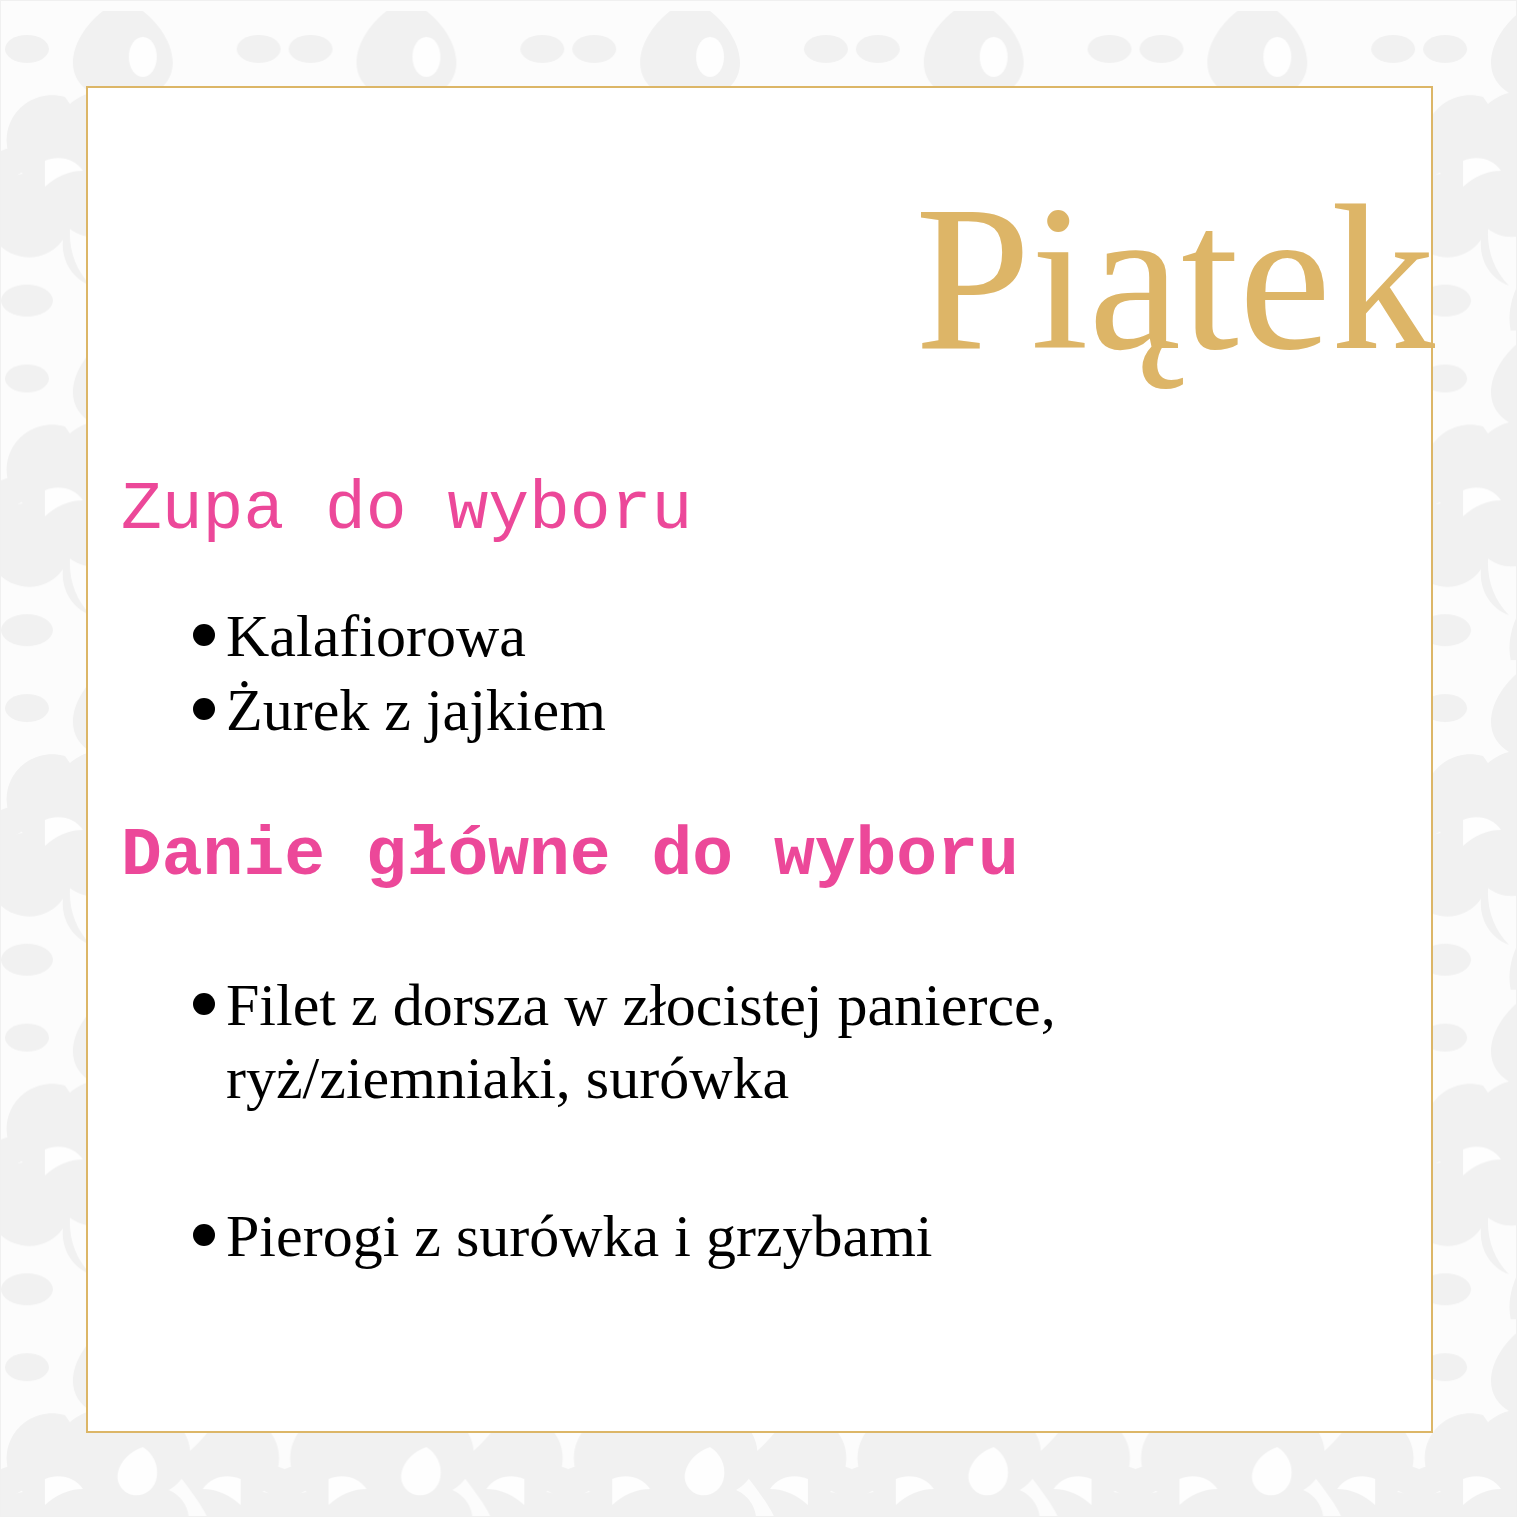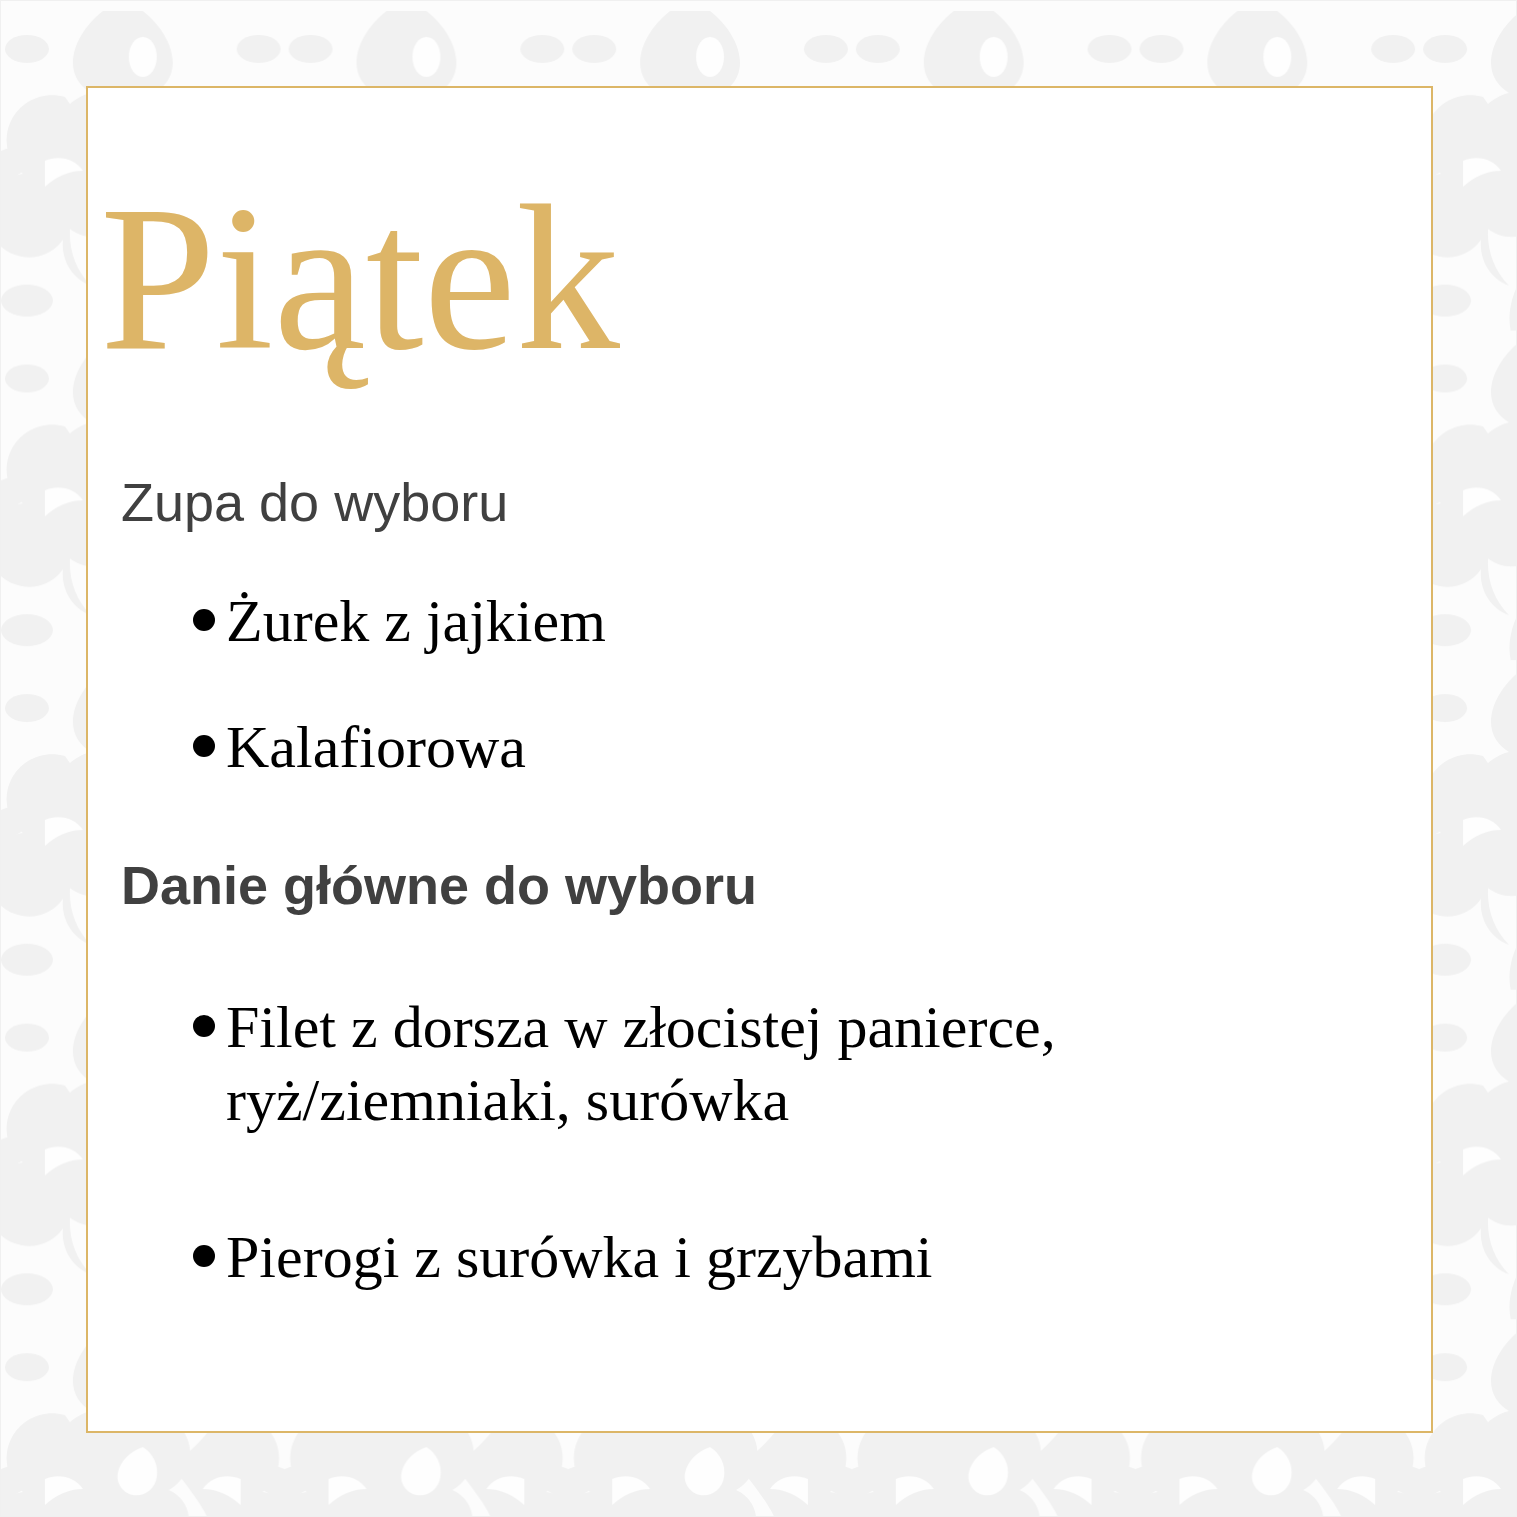--- a/index.html
+++ b/index.html
@@ -53,47 +53,47 @@
     left: 0;
     top: 0;
     width: 1347px;
     height: 1347px;
     z-index: 3;
     box-sizing: border-box;
   }
 
   .day-title {
     position: absolute;
-    left: 12px;
+    left: 0;
     top: 86px;
     width: 1347px;
-    text-align: left;
+    text-align: right;
     font-family: "Liberation Serif", "DejaVu Serif", serif;
     font-size: 208px;
     line-height: 1;
     letter-spacing: 0px;
     color: #ddb567;
     font-weight: 400;
     white-space: nowrap;
   }
 
   .sections {
     position: absolute;
     left: 33px;
     top: 385px;
     width: 1290px;
   }
 
   .section { margin: 0; }
 
   .section-heading {
-    font-family: Liberation Sans, sans-serif;
-    font-size: 54px;
+    font-family: Liberation Mono, monospace;
+    font-size: 68px;
     line-height: 1.08;
-    color: #404040;
+    color: #ec4899;
     white-space: nowrap;
   }
   .section-heading.is-bold { font-weight: 700; }
   .section-heading.is-regular { font-weight: 400; }
 
   .items {
     list-style: none;
     margin: 0;
     padding: 0;
   }
@@ -168,27 +168,27 @@
     <div class="content">
 
       <div class="day-title">Piątek</div>
 
       <div class="sections">
 
         <div class="section">
           <div class="section-heading is-regular soup-heading">Zupa do wyboru</div>
 
           <ul class="items">
+            <li class="item soup-item-2">
+              <span class="bullet-dot"></span>
+              <span>Kalafiorowa</span>
+            </li>
             <li class="item soup-item-1">
               <span class="bullet-dot"></span>
               <span>Żurek z jajkiem</span>
-            </li>
-            <li class="item soup-item-2">
-              <span class="bullet-dot"></span>
-              <span>Kalafiorowa</span>
             </li>
           </ul>
         </div>
 
         <div class="section">
           <div class="section-heading is-bold main-heading">Danie główne do wyboru</div>
 
           <ul class="items">
             <li class="item main-item-1">
               <span class="bullet-dot"></span>

